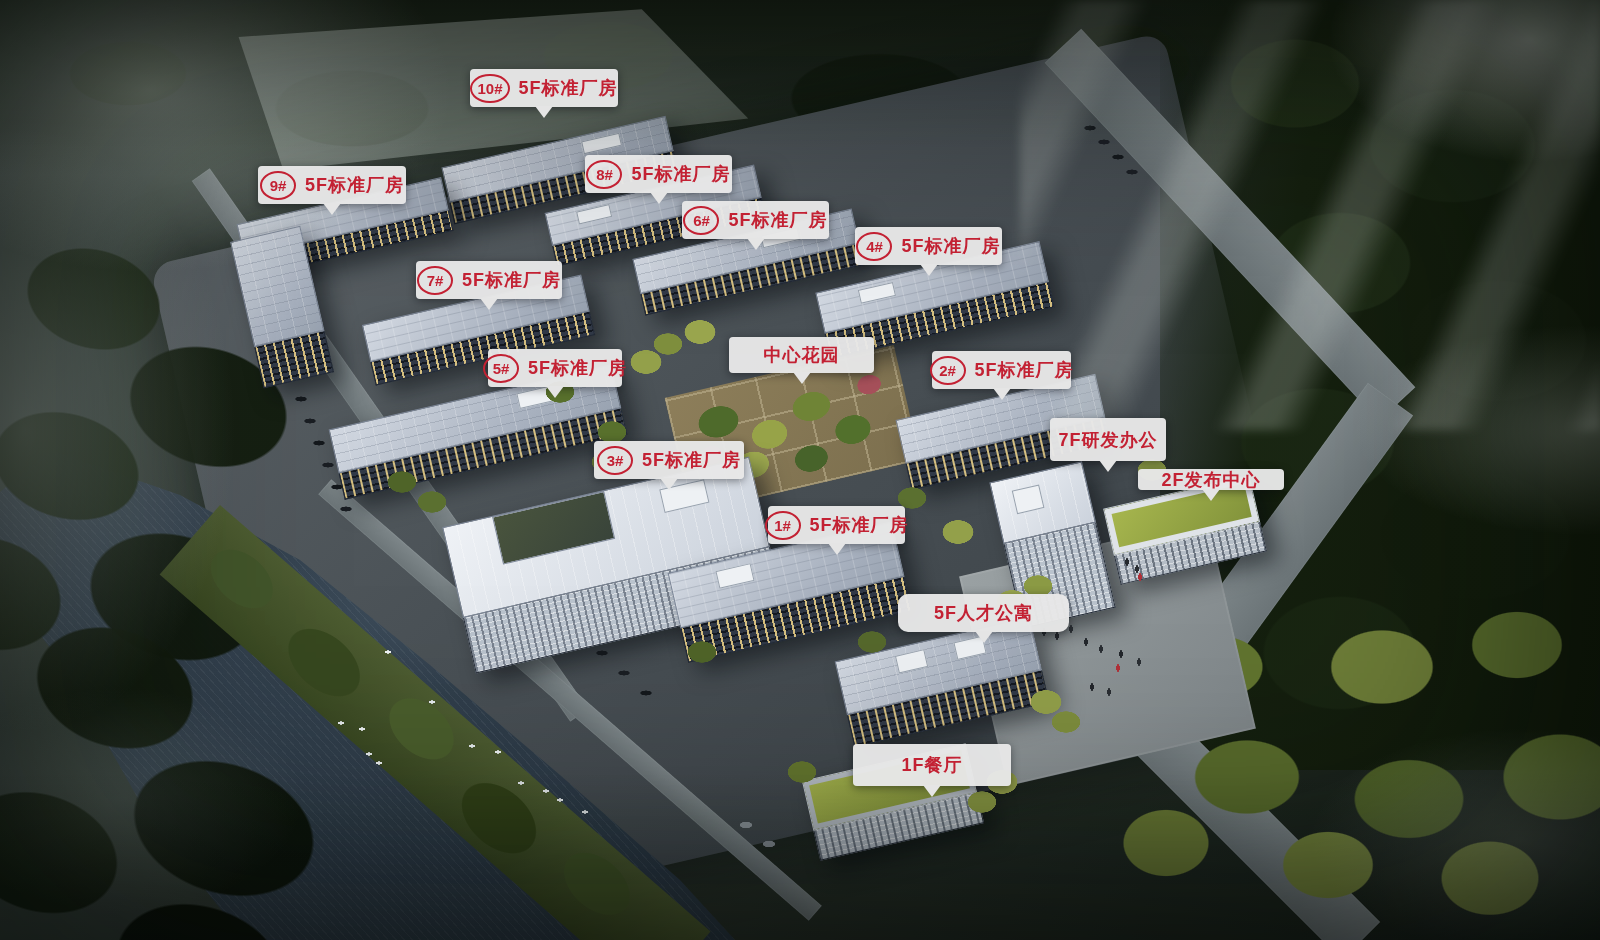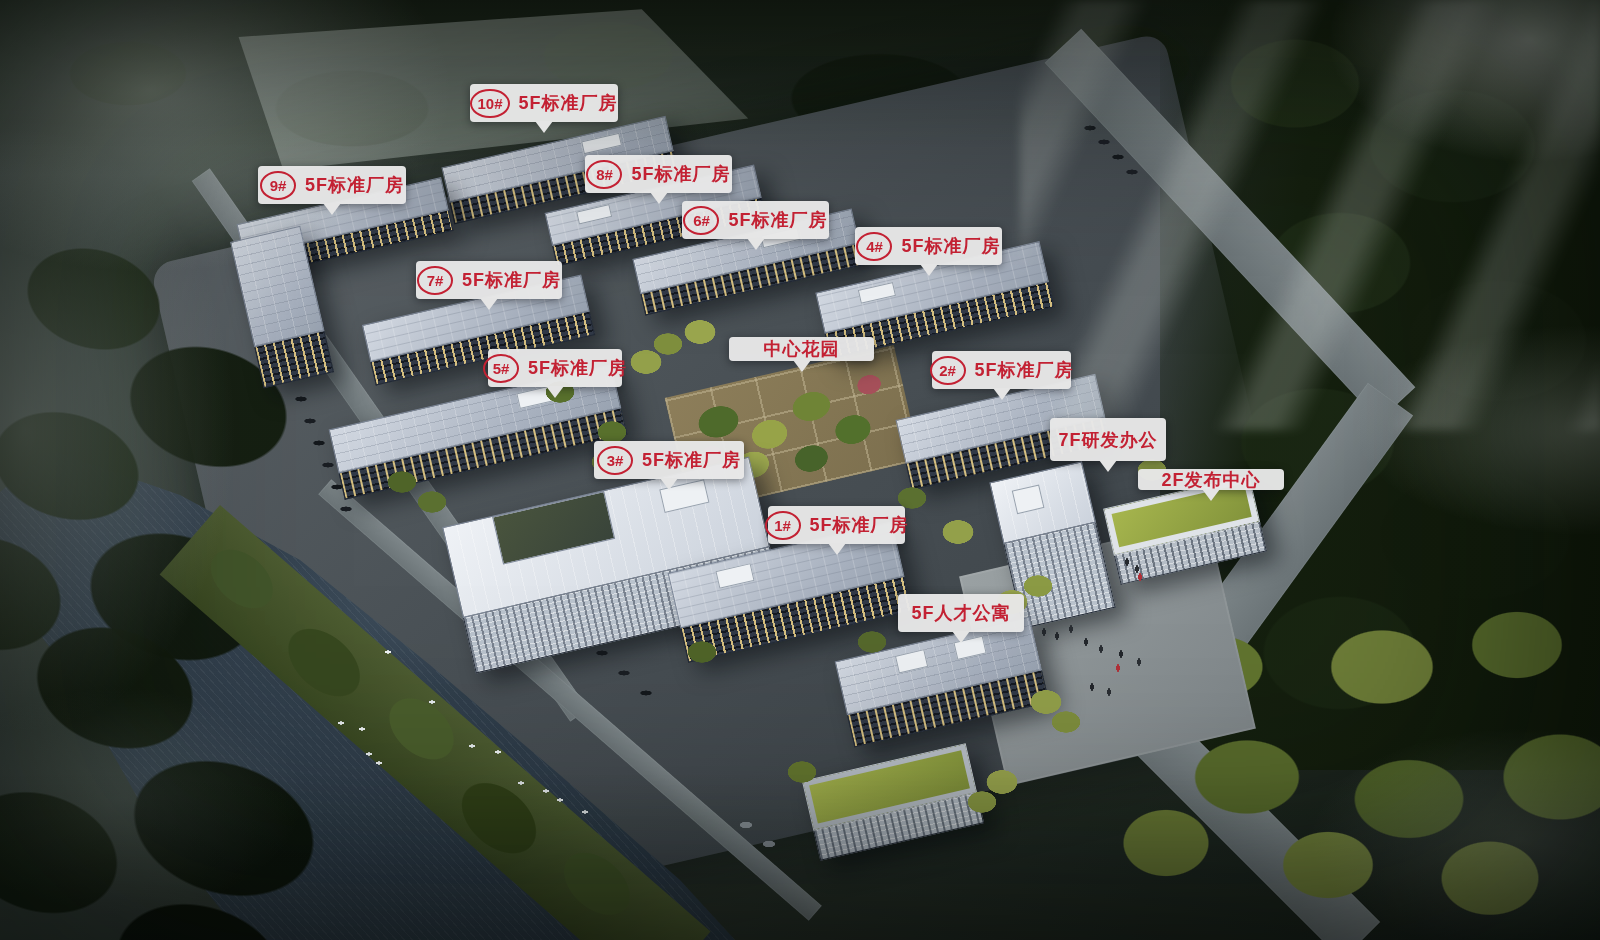--- a/index.html
+++ b/index.html
@@ -319,21 +319,21 @@
     radial-gradient(10px 5px at 769px 844px,#868e95 0 60%,transparent 65%),
     radial-gradient(9px 4px at 1090px 128px,#161a1f 0 60%,transparent 65%),
     radial-gradient(9px 4px at 1104px 142px,#1c2026 0 60%,transparent 65%),
     radial-gradient(9px 4px at 1118px 157px,#161a1f 0 60%,transparent 65%),
     radial-gradient(9px 4px at 1132px 172px,#1c2026 0 60%,transparent 65%);"></div>
 
   <div class="layer fog"></div>
   <div class="layer streaks"></div>
   <div class="layer vignette"></div>
 
-  <div class="callout" style="left:470px;top:84px;width:148px;">
+  <div class="callout" style="left:470px;top:69px;width:148px;">
     <span class="badge">10#</span>
     <span class="ct">5F标准厂房</span>
   </div>
   <div class="callout" style="left:258px;top:166px;width:148px;">
     <span class="badge">9#</span>
     <span class="ct">5F标准厂房</span>
   </div>
   <div class="callout" style="left:585px;top:155px;width:147px;">
     <span class="badge">8#</span>
     <span class="ct">5F标准厂房</span>
@@ -347,38 +347,41 @@
     <span class="ct">5F标准厂房</span>
   </div>
   <div class="callout" style="left:416px;top:261px;width:146px;">
     <span class="badge">7#</span>
     <span class="ct">5F标准厂房</span>
   </div>
   <div class="callout" style="left:488px;top:349px;width:134px;">
     <span class="badge">5#</span>
     <span class="ct">5F标准厂房</span>
   </div>
-  <div class="callout" style="left:729px;top:337px;width:145px;height:24px;text-align:center;">
+  <div class="callout" style="left:729px;top:337px;width:145px;height:36px;text-align:center;">
     <span class="ct">中心花园</span>
   </div>
   <div class="callout" style="left:932px;top:351px;width:139px;">
     <span class="badge">2#</span>
     <span class="ct">5F标准厂房</span>
   </div>
   <div class="callout" style="left:594px;top:441px;width:150px;">
     <span class="badge">3#</span>
     <span class="ct">5F标准厂房</span>
   </div>
   <div class="callout" style="left:1050px;top:418px;width:116px;height:43px;">
     <span class="ct">7F研发办公</span>
   </div>
   <div class="callout" style="left:1138px;top:469px;width:146px;height:21px;">
     <span class="ct">2F发布中心</span>
   </div>
   <div class="callout" style="left:768px;top:506px;width:137px;">
     <span class="badge">1#</span>
     <span class="ct">5F标准厂房</span>
   </div>
-  <div class="callout" style="left:898px;top:594px;width:126px;">
+  <div class="callout" style="left:898px;top:594px;width:171px;border-radius:10px;">
     <span class="ct">5F人才公寓</span>
   </div>
+  <div class="callout" style="left:853px;top:744px;width:158px;height:42px;">
+    <span class="ct">1F餐厅</span>
+  </div>
 
 </div>
 
 </body></html>

